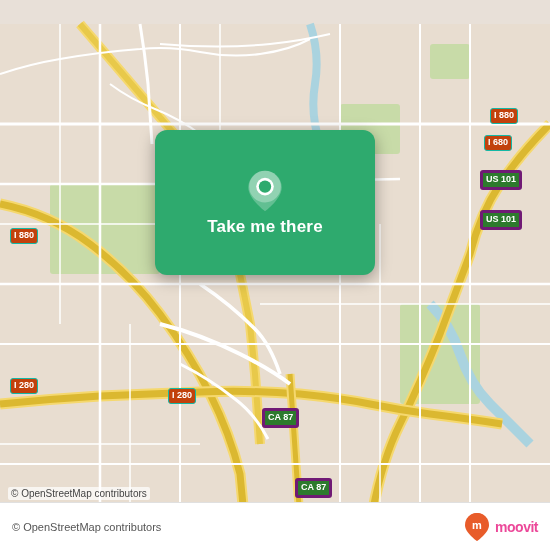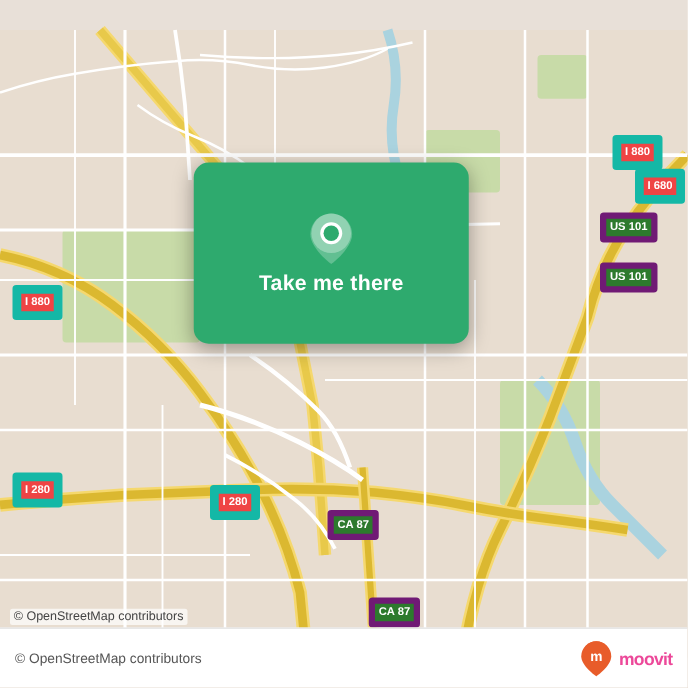--- a/index.html
+++ b/index.html
@@ -114,22 +114,22 @@
       border-radius: 3px;
       font-size: 9px;
       font-weight: bold;
       color: white;
       padding: 1px 3px;
       z-index: 10;
       text-align: center;
       line-height: 1.3;
       min-width: 28px;
     }
-    .hw-blue { background: #ef4444; border: 7px solid #14b8a6; }
-    .hw-green-dark { background: #2d7a2d; border: 5px solid #701a75; }
+    .hw-blue { background: #c2410c; border: 1px solid #14b8a6; }
+    .hw-green-dark { background: #2d7a2d; border: 3px solid #701a75; }
   </style>
 </head>
 <body>
 
 <div id="map-container">
 
   <svg class="map-svg" viewBox="0 0 550 502" xmlns="http://www.w3.org/2000/svg">
 
     <rect width="550" height="502" fill="#e8ddd0"></rect>
 
@@ -187,21 +187,21 @@
   </svg>
 
   <div class="hw-badge hw-blue" style="left:10px; top:228px;">I 880</div>
   <div class="hw-badge hw-blue" style="left:490px; top:108px;">I 880</div>
   <div class="hw-badge hw-blue" style="left:10px; top:378px;">I 280</div>
   <div class="hw-badge hw-blue" style="left:168px; top:388px;">I 280</div>
   <div class="hw-badge hw-green-dark" style="left:262px; top:408px;">CA 87</div>
   <div class="hw-badge hw-green-dark" style="left:295px; top:478px;">CA 87</div>
   <div class="hw-badge hw-green-dark" style="left:480px; top:170px;">US 101</div>
   <div class="hw-badge hw-green-dark" style="left:480px; top:210px;">US 101</div>
-  <div class="hw-badge hw-blue" style="left:508px; top:135px;">I 680</div>
+  <div class="hw-badge hw-blue" style="left:484px; top:135px;">I 680</div>
 
   <div class="osm-attribution">© OpenStreetMap contributors</div>
 
   <div class="map-card">
 
     <svg class="pin-icon" viewBox="0 0 44 50" xmlns="http://www.w3.org/2000/svg">
       <circle cx="22" cy="20" r="18" fill="white" fill-opacity="0.3"></circle>
       <circle cx="22" cy="20" r="10" fill="white"></circle>
       <path d="M22 2 C11.5 2 3 10.5 3 21 C3 34 22 48 22 48 C22 48 41 34 41 21 C41 10.5 32.5 2 22 2Z" fill="white" fill-opacity="0.25"></path>
       <circle cx="22" cy="20" r="7" fill="#2eaa6e"></circle>

